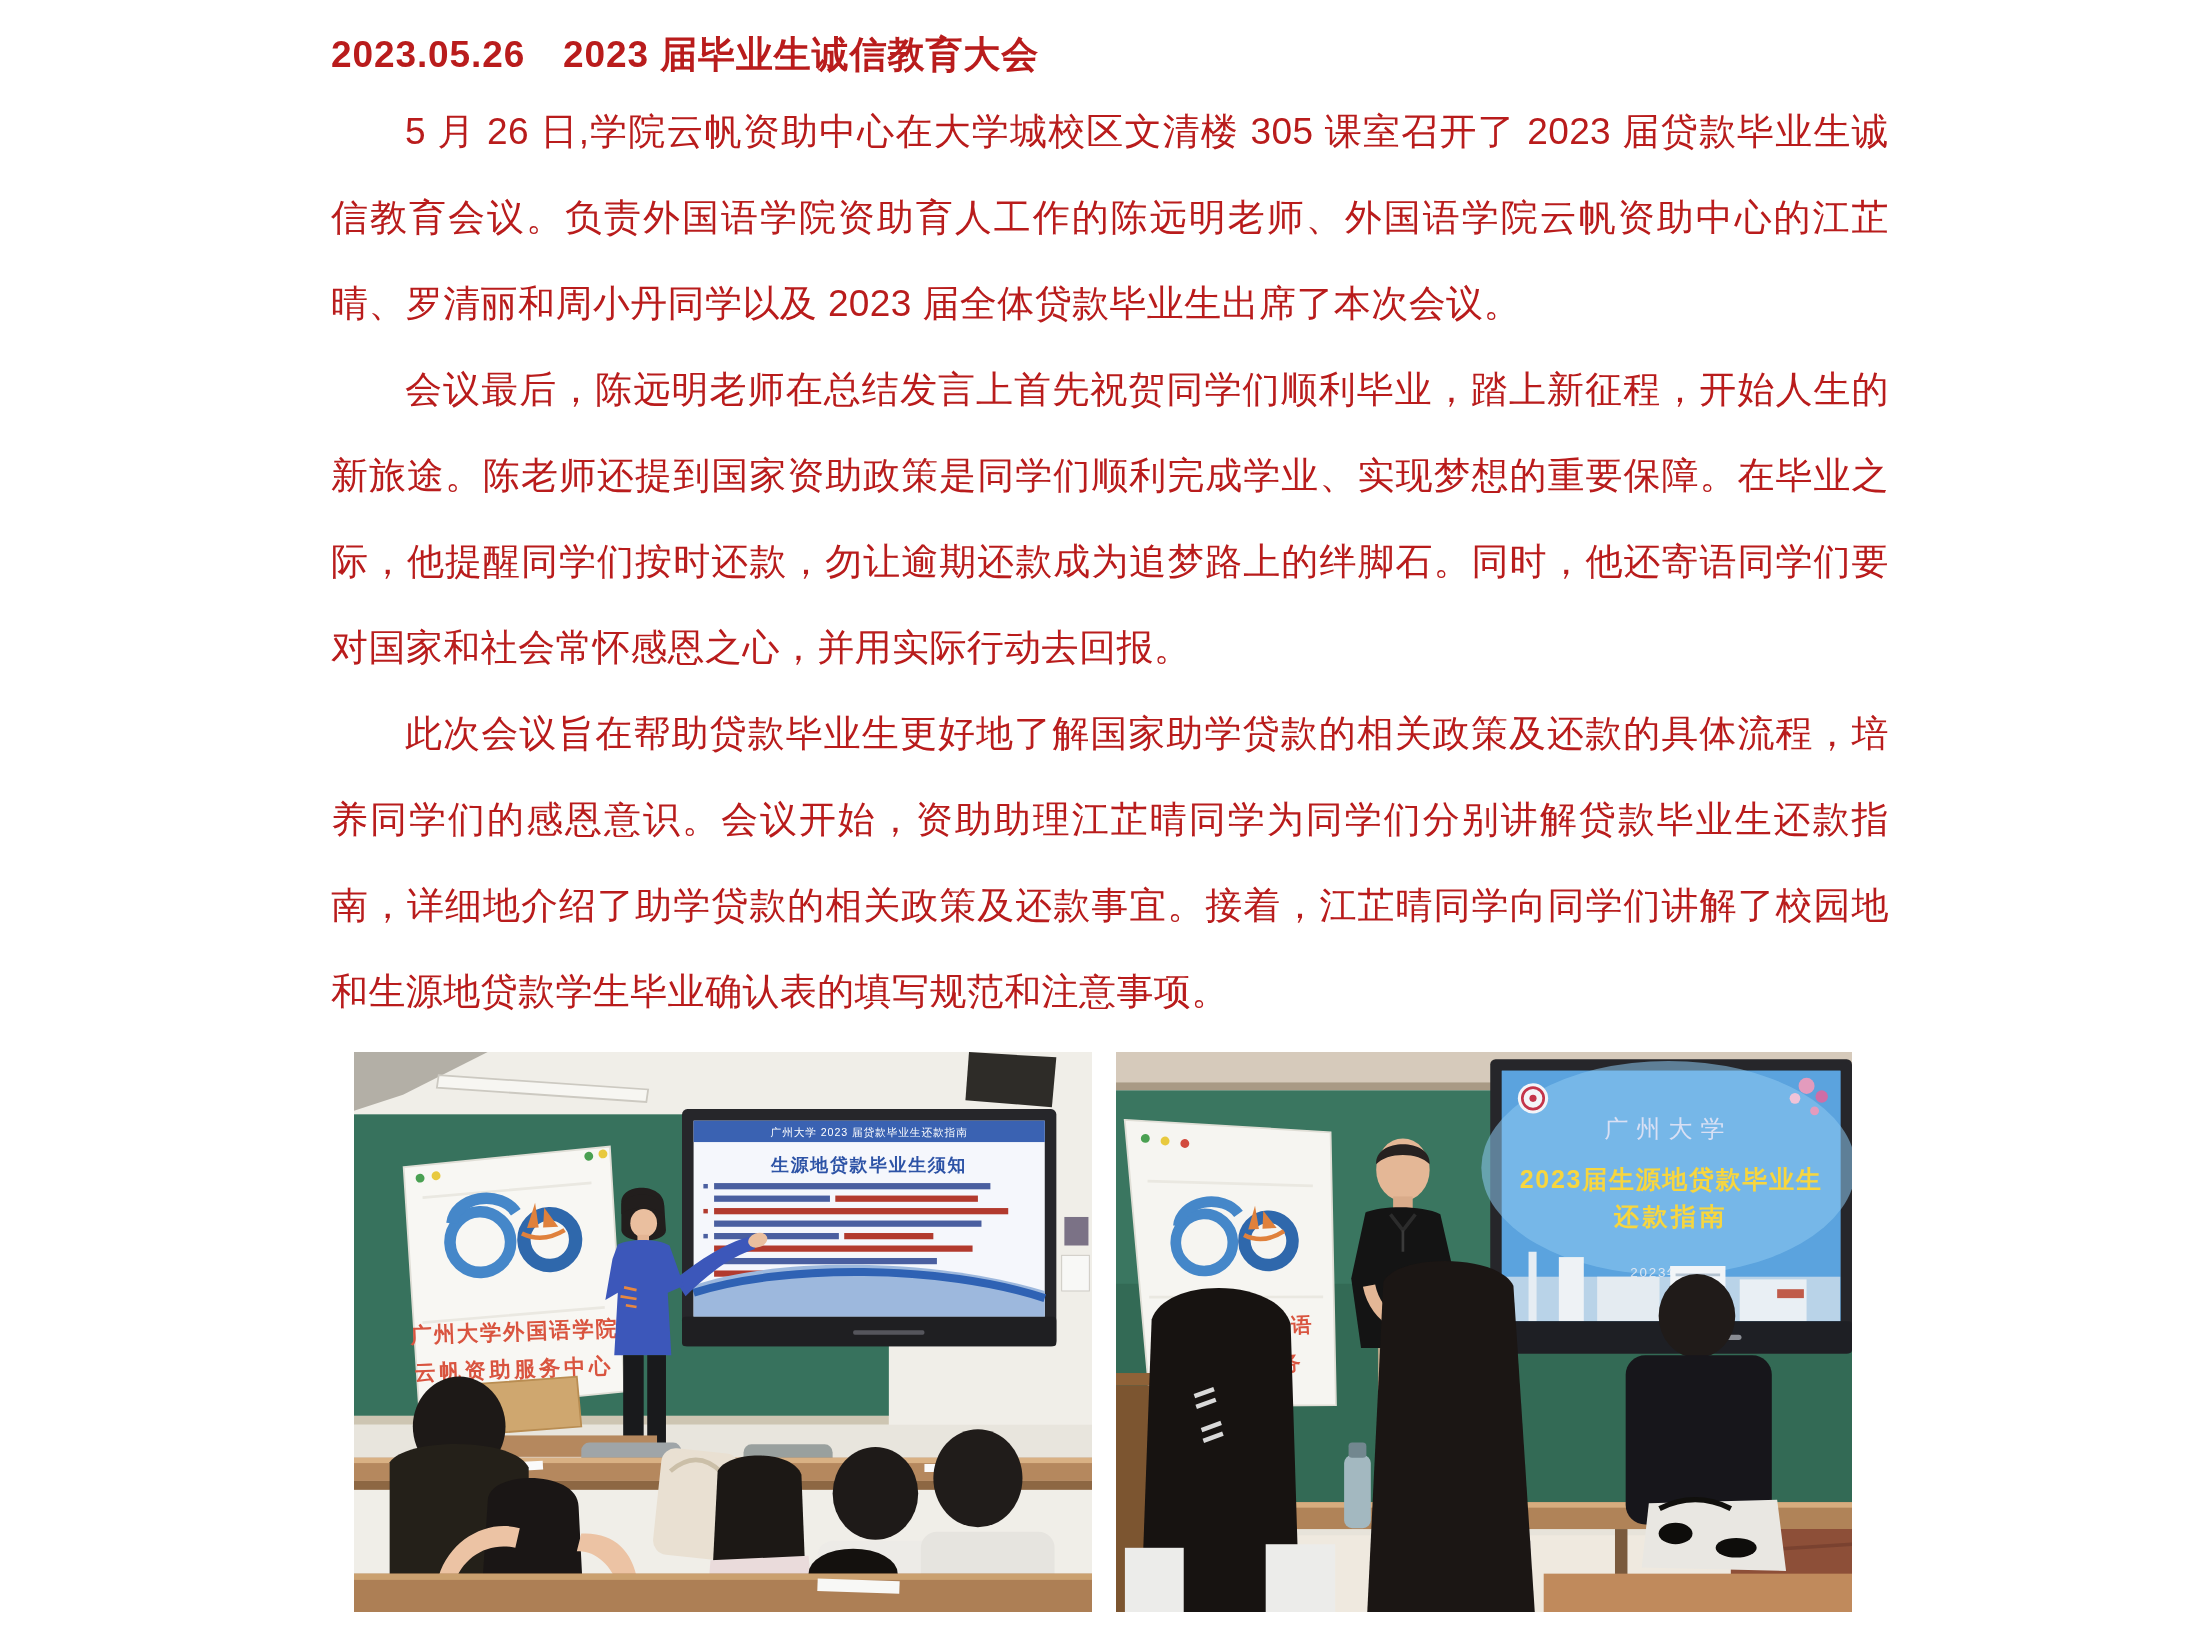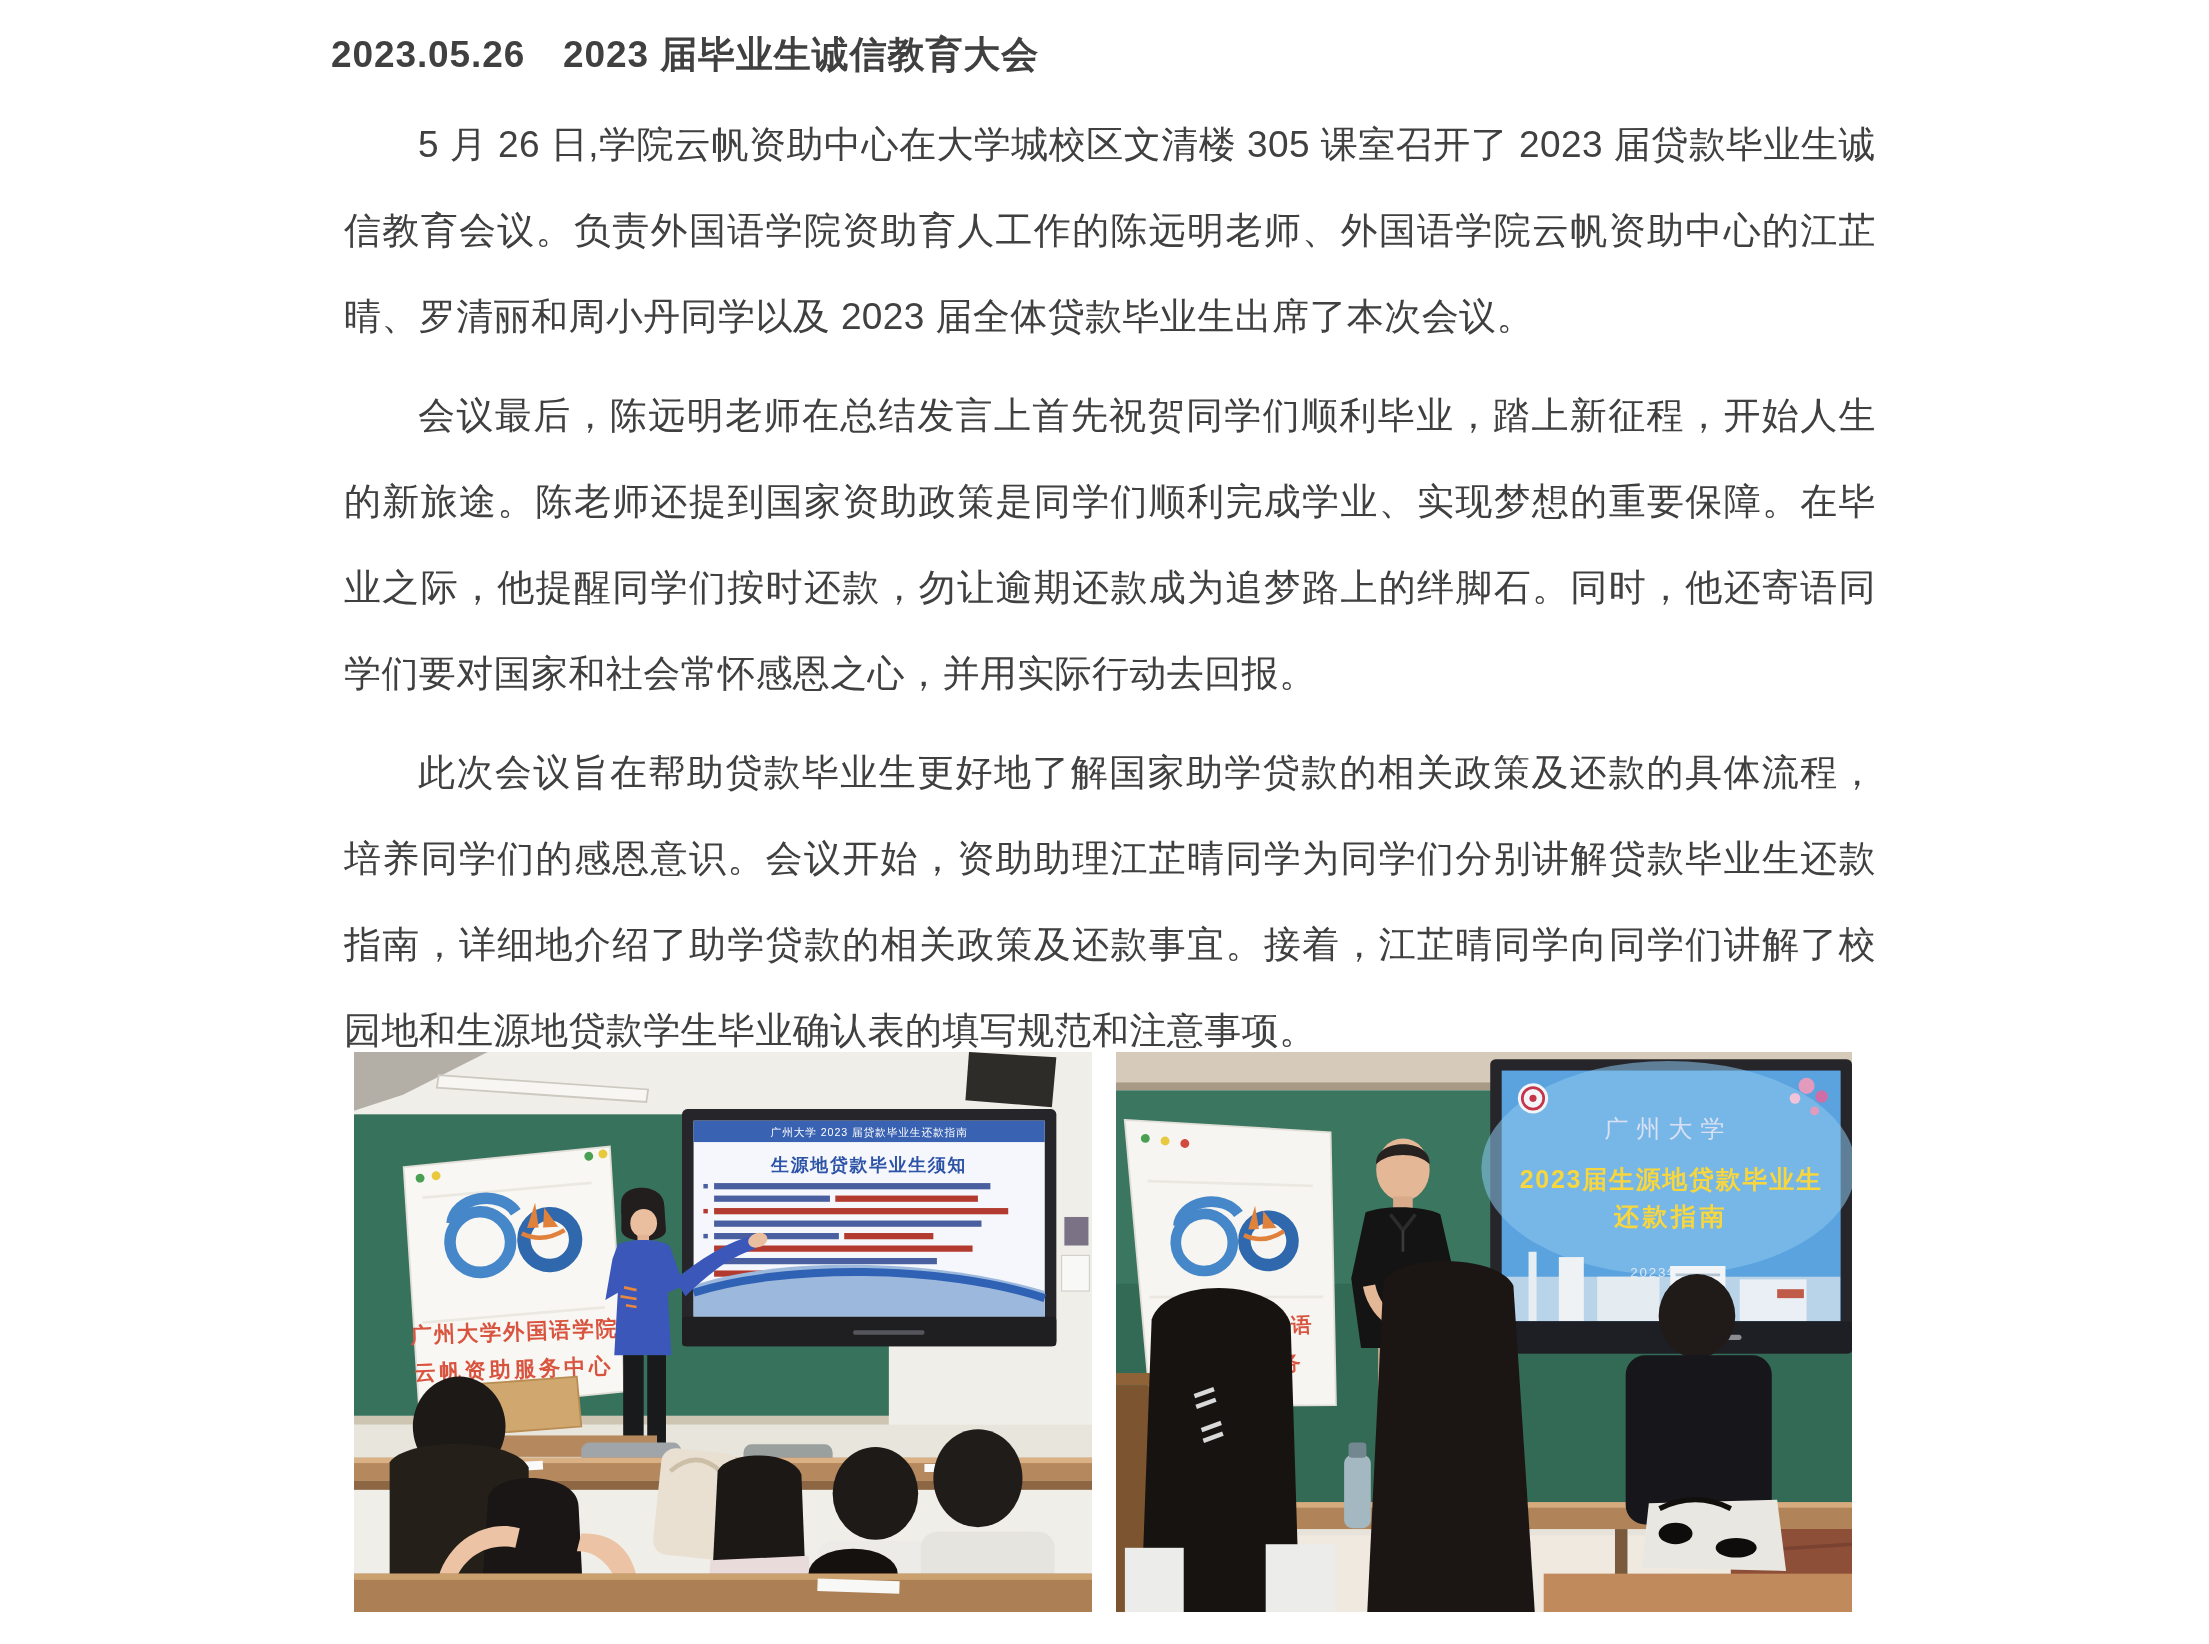--- a/index.html
+++ b/index.html
@@ -1,40 +1,40 @@
 <!DOCTYPE html>
 <html style="font-size:14.3px"><head>
 <meta charset="utf-8">
 <style>
   html,body{margin:0;padding:0;background:#ffffff;}
   .page{
     position:relative;
     width:2210px;height:1645px;
     background:#ffffff;
     font-family:"Liberation Sans", sans-serif;
-    color:#404040;
+    color:#b91c1c;
     overflow:hidden;
   }
   .doc-title{
     position:absolute;
     left:331px;top:30px;
     font-size:37px;line-height:50px;
     font-weight:700;
     letter-spacing:0.9px;
     white-space:nowrap;
   }
   .doc-body{
     position:absolute;
     left:331px;top:89px;
     width:1558px;
     font-size:37px;line-height:86px;
     text-align:justify;
     letter-spacing:0.4px;
   }
-  .doc-body p{margin:13px;text-indent:2em;}
+  .doc-body p{margin:0;text-indent:2em;}
   .photo-row .photo{position:absolute;top:1052px;height:560px;overflow:hidden;}
   .photo-left{left:354px;width:738px;}
   .photo-right{left:1116px;width:736px;}
   .photo svg{display:block;width:100%;height:100%;}
   text{font-family:"Liberation Sans", sans-serif;}
 </style>
 </head>
 <body>
 
 <div class="page">

